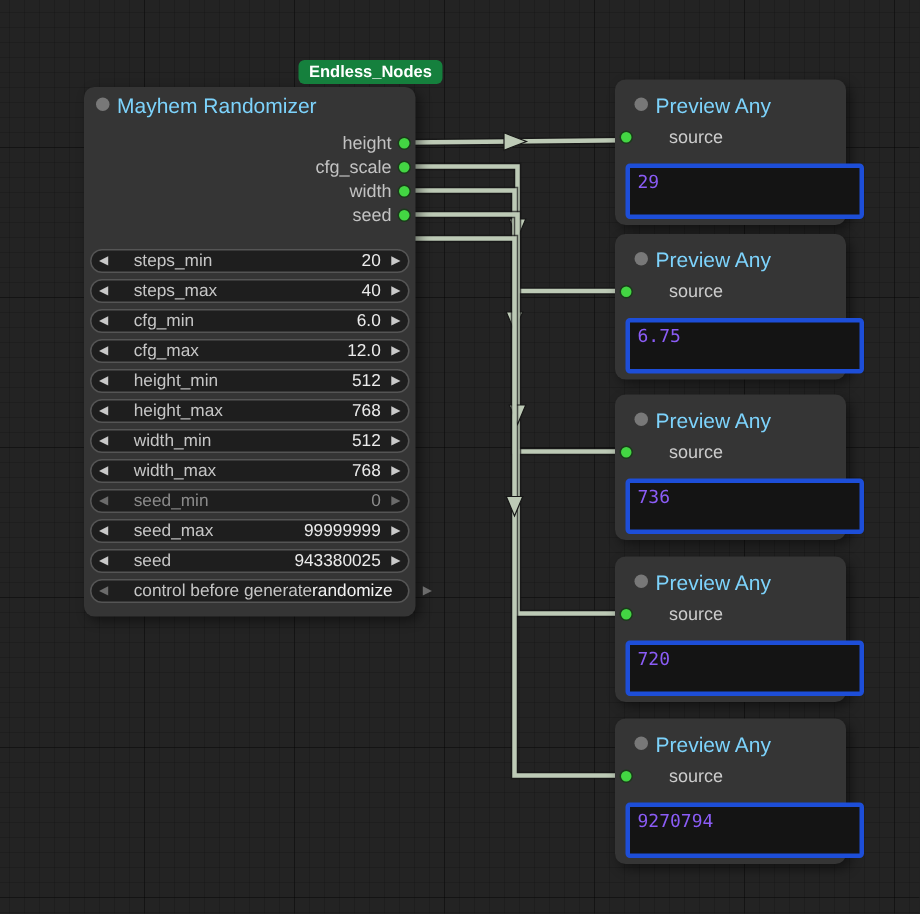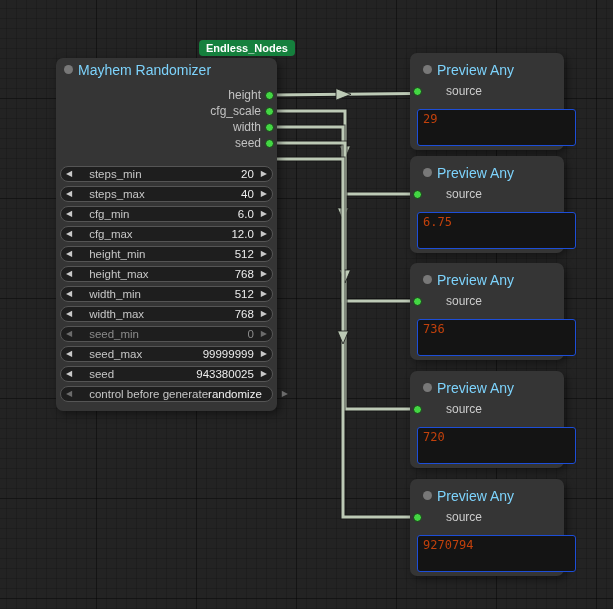--- a/index.html
+++ b/index.html
@@ -69,22 +69,22 @@
   #previews-list .preview-node:nth-of-type(5){top:479px;}
   .preview-node .node-title{left:27px;top:8px;}
   .preview-node .collapse-dot{left:13px;top:12px;}
   .in-dot{position:absolute;left:2.5px;top:33.5px;}
   .in-label{
     position:absolute;left:20px;top:30px;height:16px;line-height:16px;
     font-size:12px;color:#cccccc;margin-left:16px;
   }
   .preview-text{
     position:absolute;left:7px;top:56px;width:159px;height:37px;box-sizing:border-box;
-    background:#141414;border:1px solid #1d4ed8;border-radius:3px;
-    color:#c2410c;font-family:"DejaVu Sans Mono","Liberation Mono",monospace;
+    background:#141414;border:3px solid #1d4ed8;border-radius:3px;
+    color:#8b5cf6;font-family:"DejaVu Sans Mono","Liberation Mono",monospace;
     font-size:12px;padding:2px 5px;resize:none;outline:none;overflow:hidden;
   }
   .wire{stroke:#bdcab6;stroke-width:3;fill:none;}
   .wire-under{stroke:#161616;stroke-width:5;fill:none;opacity:.7;}
   .wire-arrow{fill:#bdcab6;stroke:#161616;stroke-width:.8;}
 </style>
 </head>
 <body>
 
 <svg id="wires" width="613" height="609">

